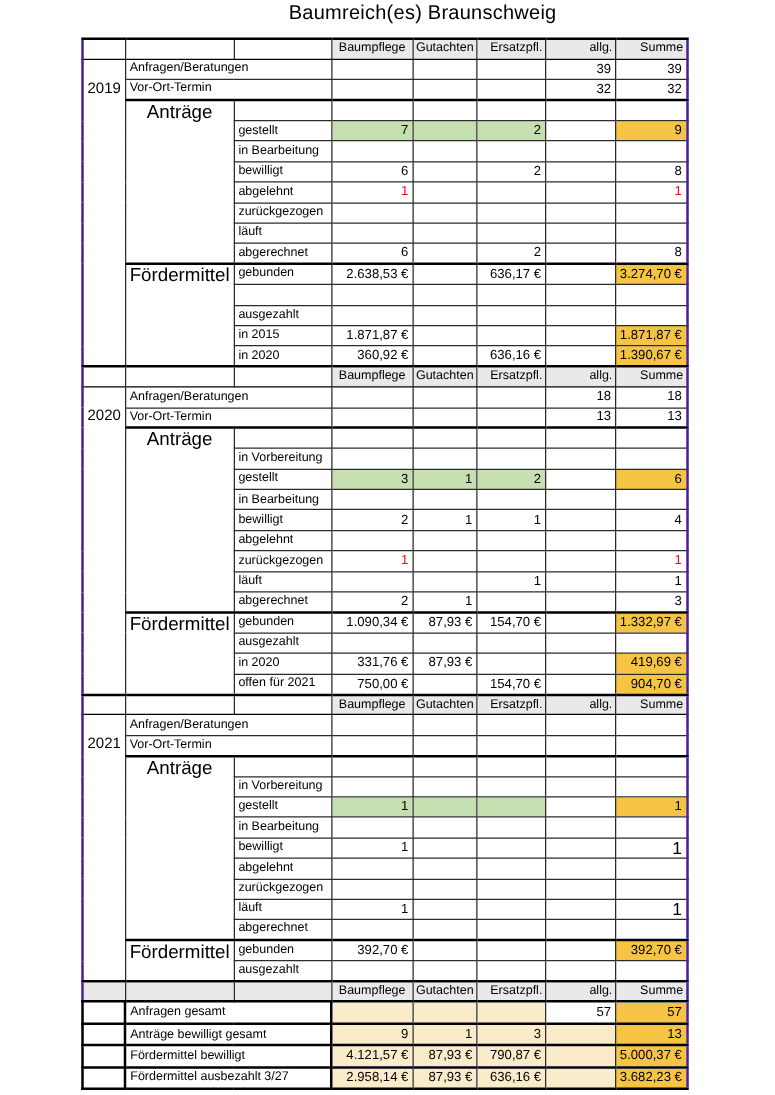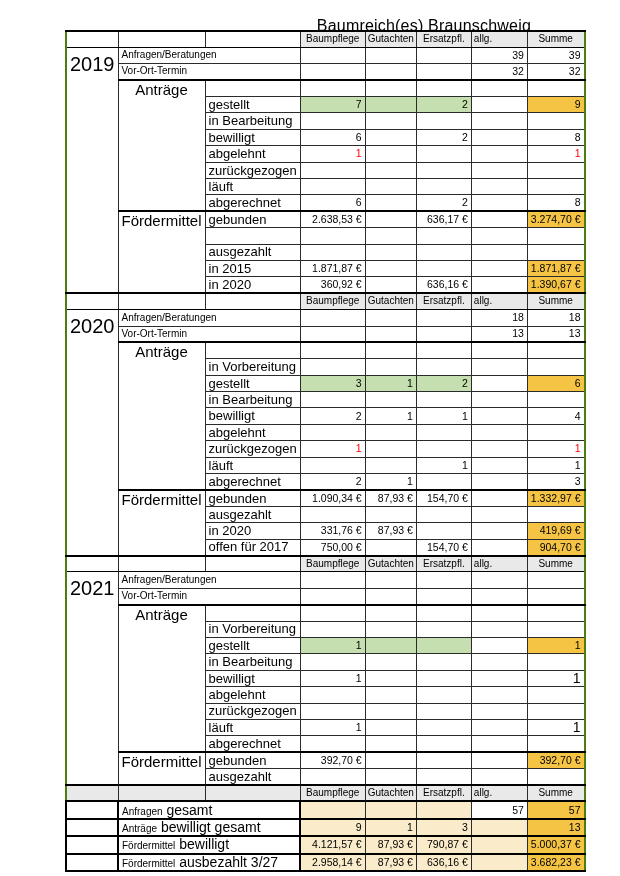--- a/index.html
+++ b/index.html
@@ -1,56 +1,56 @@
 <!DOCTYPE html>
 <html><head>
 <meta charset="utf-8">
 <style>
   html,body{margin:0;padding:0;}
   body{
     width:620px;height:876px;background:#ffffff;position:relative;
     font-family:"Liberation Sans", sans-serif;color:#000;
   }
   .title{
-    position:absolute;top:2px;left:231px;width:300px;text-align:right;
-    font-size:16px;letter-spacing:0.2px;margin-top:15px;
+    position:absolute;top:2px;left:231px;width:300px;text-align:left;
+    font-size:16px;letter-spacing:0.2px;
   }
   table{
     position:absolute;left:65px;top:30px;
     border-collapse:collapse;table-layout:fixed;
-    border:2px solid #4d7c0f;
+    border:2px solid #4c1d95;
   }
   td{
     border:1px solid #2b2b2b;
     height:16.4px;box-sizing:border-box;
     padding:0 3px;font-size:10.5px;line-height:1.05;
     overflow:hidden;white-space:nowrap;vertical-align:middle;
     background:#fff;
   }
   tr{height:16.4px;}
   tr.hdr td{border-top:2px solid #000;border-bottom:1px solid #000;}
   tr.hdr td.colhead{background:#e9e9e9;font-size:10px;padding:0 2px;}
   tr.hdr.allgray td{background:#e9e9e9;}
-  .hc{text-align:center}.hr{text-align:center}.hl{text-align:left}
-  td.year{font-size:20px;text-align:center;vertical-align:top;padding-top:6px;}
+  .hc{text-align:center}.hr{text-align:right}.hl{text-align:right}
+  td.year{font-size:12px;text-align:center;vertical-align:top;padding-top:16px;}
   td.catwide{font-size:10px;padding-left:3px;}
   td.blockcat{font-size:15px;text-align:center;vertical-align:top;padding-top:1px;}
-  td.sub{font-size:13px;}
+  td.sub{font-size:10px;}
   td.num{text-align:right;}
   td.green{background:#c6dfb0;}
   td.orange{background:#f6c445;}
   td.cream{background:#faecca;}
   td.red{color:#ff0000;}
   td.big{font-size:14px;}
   tr.blocktop td{border-top:2px solid #000;}
   tr.sumrow{height:17.4px;}
   tr.sumrow td{border-top:2px solid #000;border-bottom:2px solid #000;}
   tr.sumrow td.sumlead, tr.sumrow td.sumlabel{border-left:2px solid #000;border-right:2px solid #000;}
   .lab-main{font-size:10px;}
-  .lab-suffix{font-size:14px;}
+  .lab-suffix{font-size:10px;}
 </style>
 </head>
 <body>
 
 <div class="page">
   <div class="title">Baumreich(es) Braunschweig</div>
   <table>
     <colgroup>
       <col style="width:34px">
         <col style="width:85px">
@@ -314,21 +314,21 @@
         </tr>
         <tr>
           <td class="sub">in 2020</td>
           <td class="num">331,76 €</td>
           <td class="num">87,93 €</td>
           <td class="num"></td>
           <td class="num"></td>
           <td class="num orange">419,69 €</td>
         </tr>
         <tr>
-          <td class="sub">offen für 2017</td>
+          <td class="sub">offen für 2021</td>
           <td class="num">750,00 €</td>
           <td class="num"></td>
           <td class="num">154,70 €</td>
           <td class="num"></td>
           <td class="num orange">904,70 €</td>
         </tr>
         <tr class="hdr">
           <td class="lead"></td>
           <td class="lead"></td>
           <td class="lead"></td>

